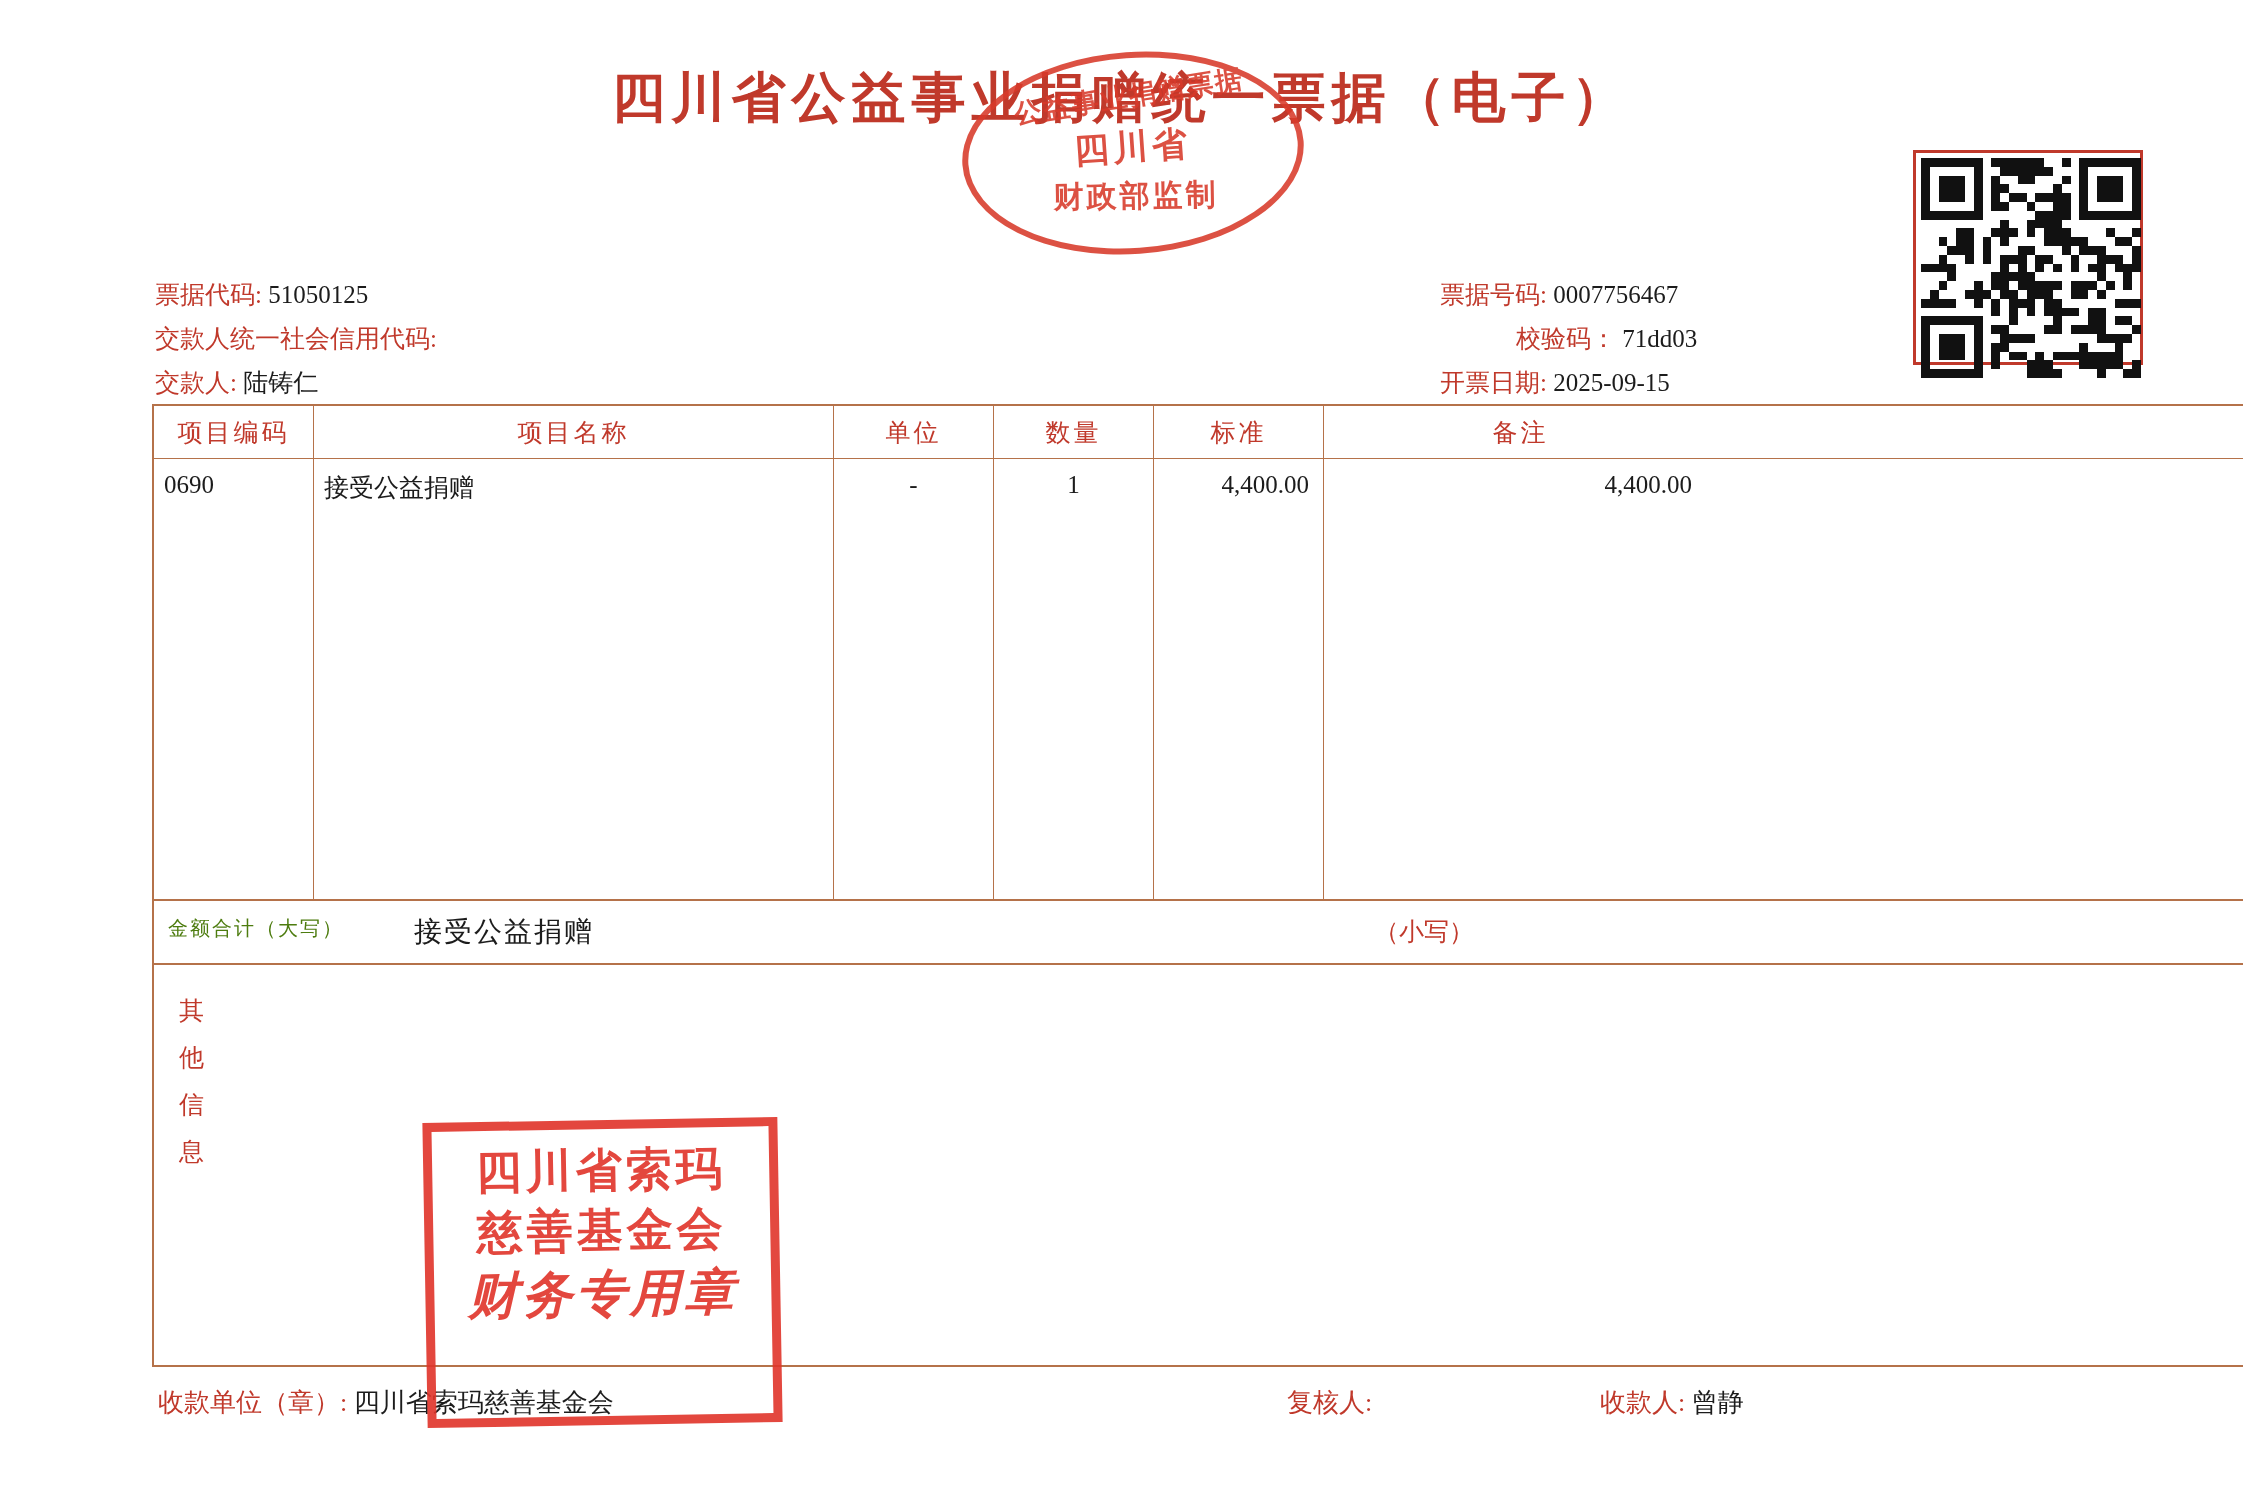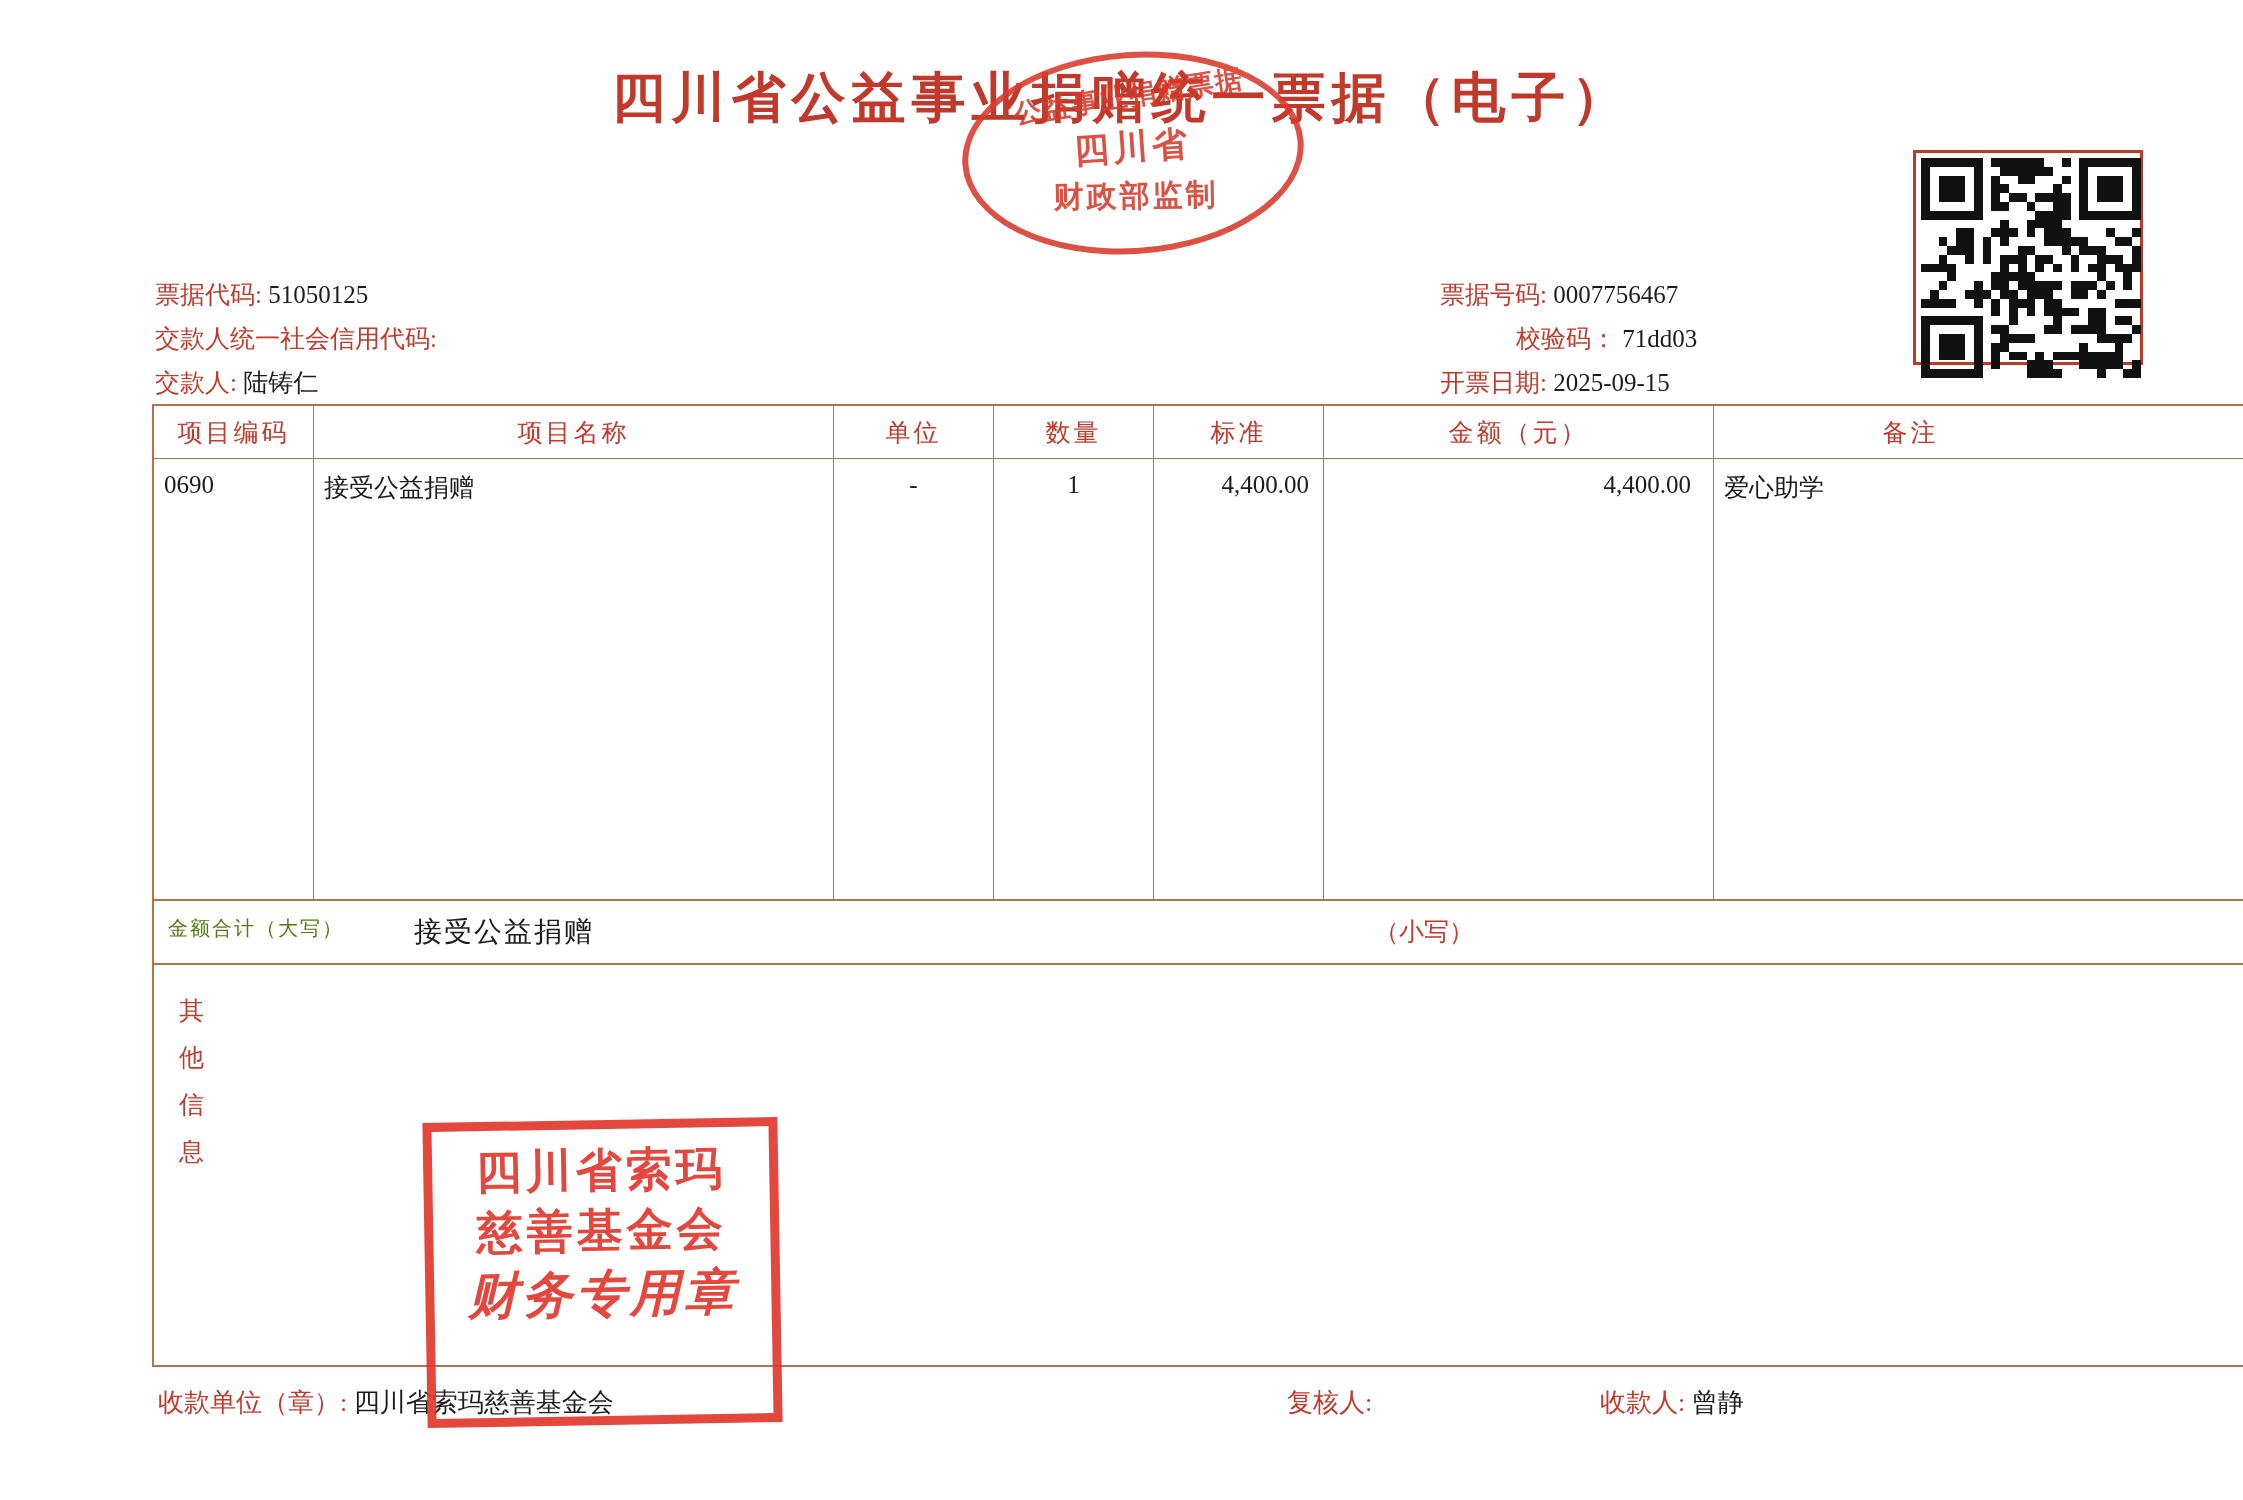--- a/index.html
+++ b/index.html
@@ -595,32 +595,30 @@
   </div>
 
   <div class="tbl">
 
     <div class="row head-row">
       <div class="cell c-code">项目编码</div>
       <div class="cell c-name">项目名称</div>
       <div class="cell c-unit">单位</div>
       <div class="cell c-qty">数量</div>
       <div class="cell c-std">标准</div>
-      <div class="cell c-amt">金额（元）</div>
       <div class="cell c-note">备注</div>
     </div>
 
     <div class="row body-row">
       <div class="cell c-code">0690</div>
       <div class="cell c-name">接受公益捐赠</div>
       <div class="cell c-unit">-</div>
       <div class="cell c-qty">1</div>
       <div class="cell c-std">4,400.00</div>
       <div class="cell c-amt">4,400.00</div>
-      <div class="cell c-note">爱心助学</div>
     </div>
 
     <div class="row total-row">
       <div class="total-label">金额合计（大写）</div>
       <div class="total-words">接受公益捐赠</div>
       <div class="total-small-label">（小写）</div>
       <div class="total-amount">4,400.00</div>
     </div>
 
     <div class="row other-row">

